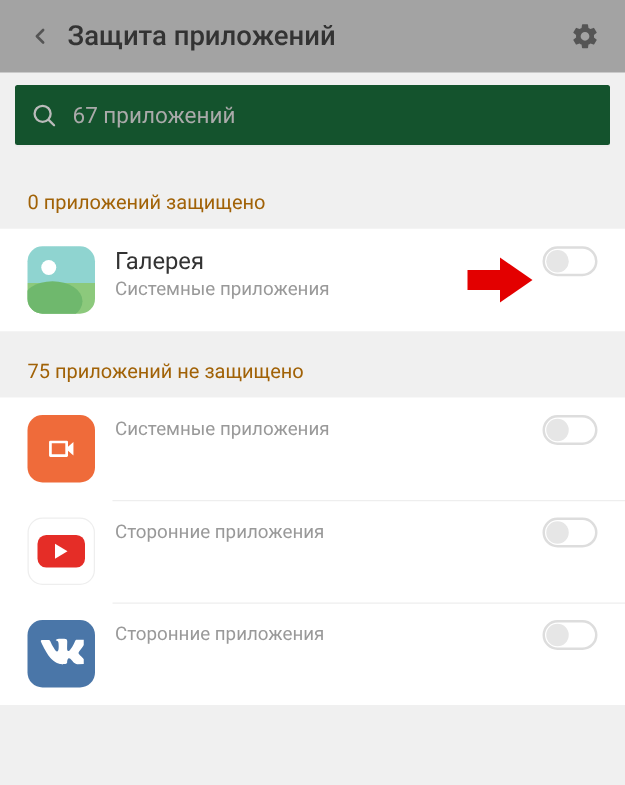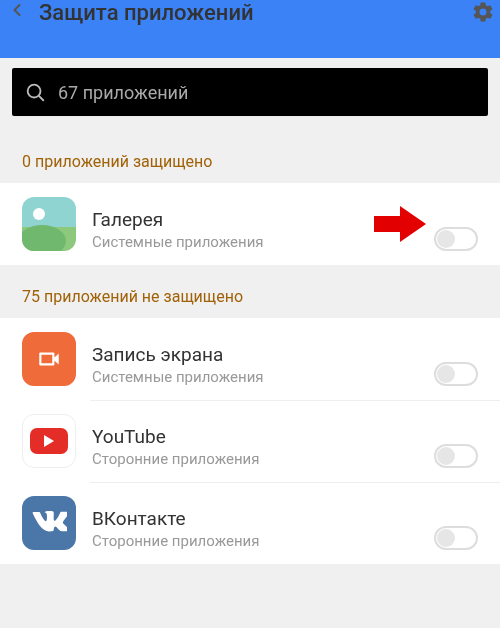--- a/index.html
+++ b/index.html
@@ -5,52 +5,52 @@
 * { margin: 0; padding: 0; box-sizing: border-box; }
 body {
   width: 500px;
   height: 628px;
   background: #f0f0f0;
   font-family: -apple-system, Roboto, "Helvetica Neue", Arial, sans-serif;
   overflow: hidden;
 }
 .header {
   height: 58px;
-  background: #3b82f6;
+  background: #a3a3a3;
   display: flex;
-  align-items: flex-start;
-  padding: 0 3px;
+  align-items: center;
+  padding: 0 18px;
 }
 .back-icon { width: 28px; display: flex; align-items: center; justify-content: center; color: #555; }
 .header-title { font-size: 22px; font-weight: 500; color: #333; margin-left: 8px; flex: 1; }
 .gear-icon { width: 28px; display: flex; align-items: center; justify-content: center; color: #555; }
 
 .search-bar {
   margin: 10px 12px 14px;
-  background: #000000;
+  background: #14532d;
   height: 48px;
   border-radius: 2px;
   display: flex;
   align-items: center;
   padding: 0 12px;
   box-shadow: 0 1px 1px rgba(0,0,0,0.02);
 }
 .search-icon { color: #bbb; display: flex; align-items: center; }
 .search-text { font-size: 18px; color: #aaa; margin-left: 12px; }
 
 .section-header {
   padding: 22px 22px 12px;
   font-size: 16px;
   color: #a16207;
 }
 
 .list { background: #fff; }
 .app-row {
   display: flex;
-  align-items: flex-end;
+  align-items: flex-start;
   padding: 14px 22px 14px 22px;
   position: relative;
 }
 .app-row + .app-row::before {
   content: "";
   position: absolute;
   left: 90px; right: 0; top: 0;
   height: 1px;
   background: #eee;
 }
@@ -186,45 +186,42 @@
 
 <div class="list">
 
   <div class="app-row">
     <div class="app-icon recorder-icon">
       <svg viewBox="0 0 24 24">
           <path d="M15 8v8H5V8h10m1-2H4a1 1 0 0 0-1 1v10a1 1 0 0 0 1 1h12a1 1 0 0 0 1-1v-3.5l4 3.5V7l-4 3.5V7a1 1 0 0 0-1-1z"></path>
         </svg>
     </div>
     <div class="app-text">
-      <div class="app-name">Запись экрана</div>
       <div class="app-sub">Системные приложения</div>
     </div>
     <div class="toggle"></div>
   </div>
 
   <div class="app-row">
     <div class="app-icon youtube-icon">
       <div class="yt-badge">
           <div class="yt-play"></div>
         </div>
     </div>
     <div class="app-text">
-      <div class="app-name">YouTube</div>
       <div class="app-sub">Сторонние приложения</div>
     </div>
     <div class="toggle"></div>
   </div>
 
   <div class="app-row">
     <div class="app-icon vk-icon">
       <svg viewBox="0 0 24 24">
           <path d="M12.87 17.5h1.43s.43-.5.65-.29c.2-.22.2-.63.2-.63s-.03-1.93.87-2.21c.88-.28 2.02 1.86 3.22 2.69.91.62 1.6.49 1.6.49l3.22-.05s1.68-.1.89-1.43c-.07-.11-.46-.97-2.38-2.75-2-1.86-1.73-1.56.68-4.77 1.47-1.96 2.06-3.15 1.87-3.66-.17-.49-1.25-.36-1.25-.36l-3.62.02s-.27-.04-.47.08c-.19.12-.32.39-.32.39s-.57 1.53-1.34 2.82c-1.62 2.73-2.26 2.88-2.53 2.71-.61-.4-.46-1.58-.46-2.42 0-2.63.4-3.73-.78-4.01-.39-.09-.68-.16-1.68-.17-1.28-.01-2.37.01-2.98.31-.41.2-.73.65-.53.67.24.03.79.15 1.08.55.38.52.36 1.68.36 1.68s.22 3.17-.51 3.56c-.5.27-1.18-.28-2.62-2.77-.74-1.27-1.3-2.68-1.3-2.68s-.11-.26-.3-.4c-.23-.17-.55-.23-.55-.23l-3.44.02s-.52.02-.71.24c-.17.2-.01.62-.01.62s2.69 6.3 5.74 9.47c2.8 2.91 5.97 2.72 5.97 2.72z"></path>
         </svg>
     </div>
     <div class="app-text">
-      <div class="app-name">ВКонтакте</div>
       <div class="app-sub">Сторонние приложения</div>
     </div>
     <div class="toggle"></div>
   </div>
 
 </div>
 
 </body></html>

